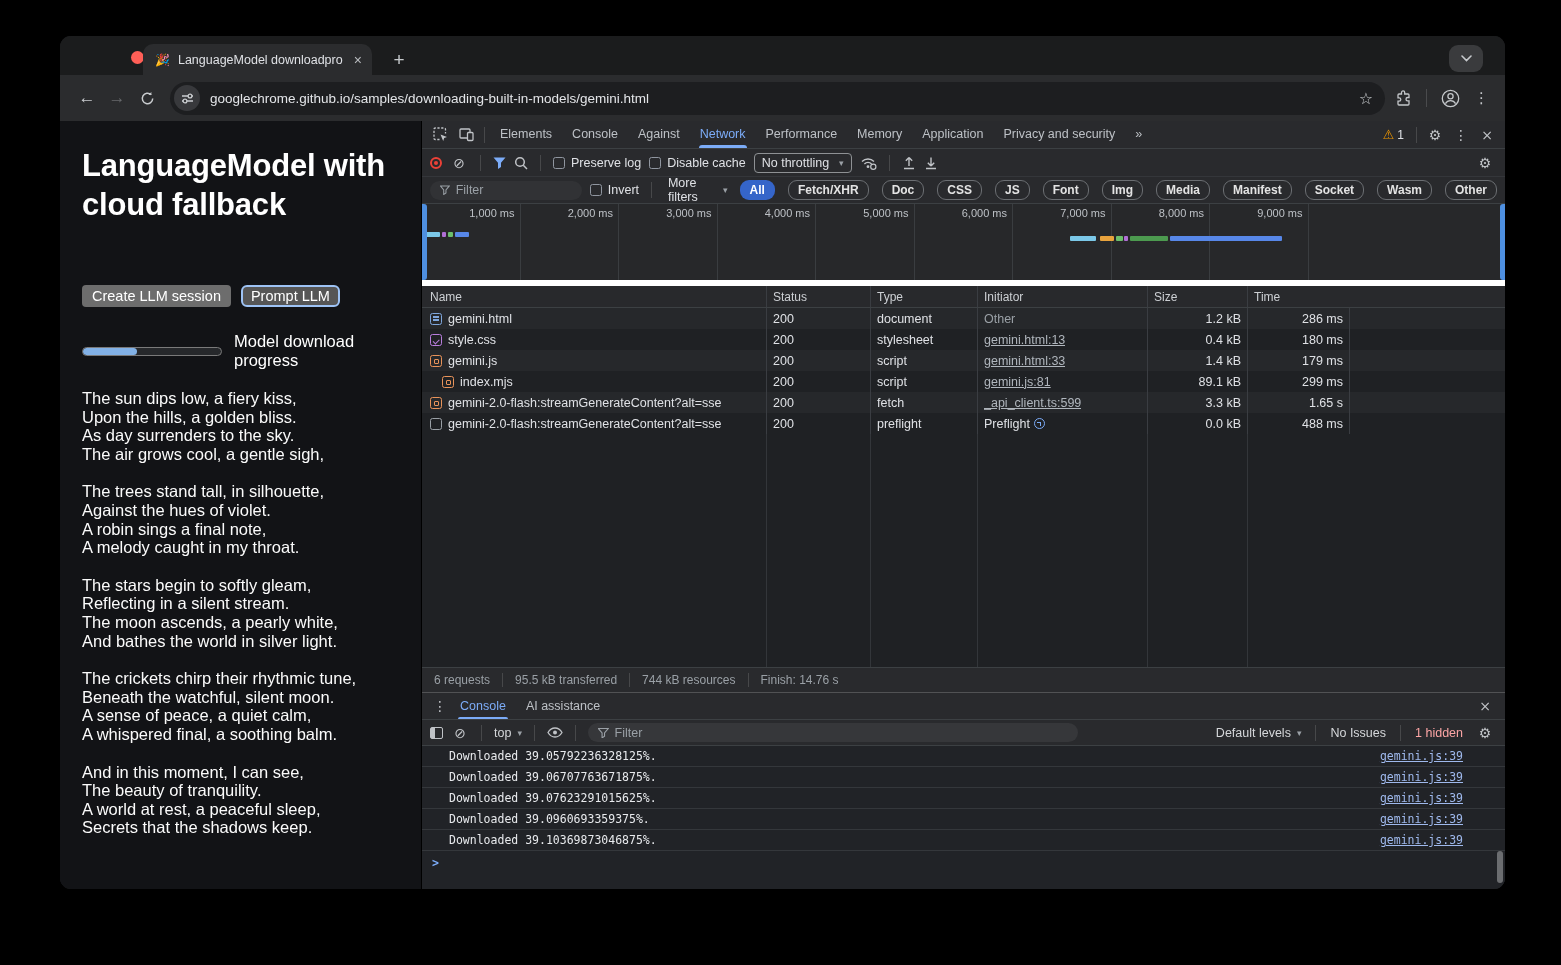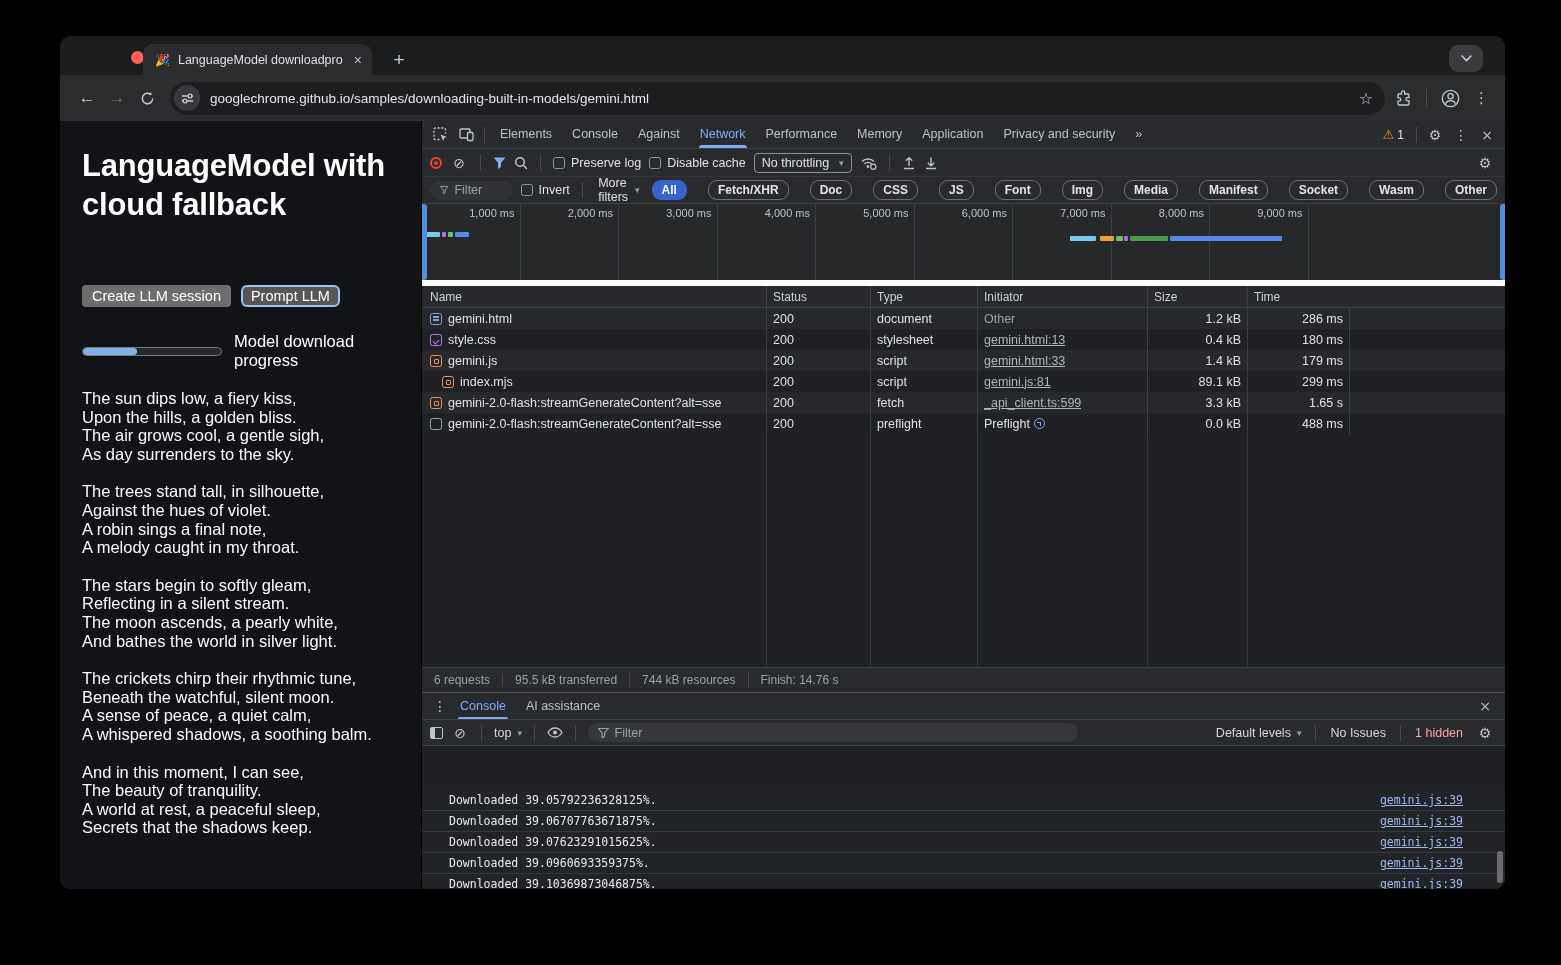--- a/index.html
+++ b/index.html
@@ -89,21 +89,21 @@
 
   .dt-filterrow { height:27px; background:#292a2d; display:flex; align-items:center;
     padding:0 8px; gap:8px; border-bottom:1px solid #3c4043; }
   .fpill { display:flex; align-items:center; gap:6px; background:#313235; border-radius:11px;
     height:19px; padding:0 10px; width:182px; }
   .fpill input { background:transparent; border:none; outline:none; color:#dfe1e5;
     font-size:12.5px; width:100%; font-family:"Liberation Sans",sans-serif; }
   .fpill input::placeholder { color:#9aa0a6; }
   .morefilters { display:flex; gap:7px; align-items:center; color:#dfe1e5; font-size:12.5px;
     padding:0 4px; }
-  .chips { display:flex; gap:21px; align-items:center; }
+  .chips { display:flex; gap:13px; align-items:center; }
   .chip { border:1px solid #6b6e72; border-radius:9px; padding:2px 9px; font-size:12px;
     font-weight:700; color:#e3e3e3; white-space:nowrap; }
   .chip.sel { border-color:transparent; background:#3565c9; color:#fff; }
 
   .dt-overview { position:relative; height:82px; background:#27282a; border-bottom:6px solid #ffffff; overflow:hidden; }
   .ovgrid { position:absolute; inset:0; display:flex; }
   .ovcell { width:98.5px; border-right:1px solid #3a3d40; font-size:11px; color:#bdc1c6;
     text-align:right; padding:3px 5px 0 0; }
   .ovseg { position:absolute; height:5px; border-radius:1px; }
   .ovhandle { position:absolute; top:0; bottom:0; width:5px; background:#4e8fe0; }
@@ -166,21 +166,21 @@
   .cfilter { flex:0 0 490px; display:flex; align-items:center; gap:6px; background:#36373a;
     border-radius:10px; height:19px; padding:0 10px; }
   .cfilter input { background:transparent; border:none; outline:none; color:#dfe1e5;
     font-size:12.5px; width:100%; font-family:"Liberation Sans",sans-serif; }
   .cfilter input::placeholder { color:#9aa0a6; }
   .crt { display:flex; align-items:center; gap:10px; margin-left:auto; }
   .crt .lbl { color:#d5d7da; font-size:12.5px; }
   .crt .dim { color:#fca5a5; }
 
   .console-body { flex:1; background:#212327; position:relative; overflow:hidden;
-    font-family:"DejaVu Sans Mono", monospace; font-size:11.5px;margin-top:44px; }
+    font-family:"DejaVu Sans Mono", monospace; font-size:11.5px; }
   .cmsg { height:21px; display:flex; align-items:center; padding:0 42px 0 27px;
     border-bottom:1px solid #34373b; color:#e8eaed; }
   .cmsg .txt { flex:1; white-space:nowrap; overflow:hidden; }
   .cmsg .src { color:#9fb9ed; text-decoration:underline; }
   .cprompt { height:24px; display:flex; align-items:center; padding:0 10px; color:#7cacf8;
     font-weight:700; }
   .scrollthumb { position:absolute; right:2px; bottom:6px; width:6px; height:32px;
     border-radius:3px; background:#6b6d70; }
 
   svg { display:block; }
@@ -254,43 +254,43 @@
         <div class="progress">
           <div class="fill" style="width: 39%;"></div>
         </div>
         <span class="proglabel">Model download progress</span>
       </div>
       <div class="poem">
         <p>
           </p>
             <div>The sun dips low, a fiery kiss,</div>
           <div>Upon the hills, a golden bliss.</div>
+          <div>As day surrenders to the sky.</div>
           <div>The air grows cool, a gentle sigh,</div>
-          <div>As day surrenders to the sky.</div>
         <p></p>
         <p>
           </p>
             <div>The trees stand tall, in silhouette,</div>
           <div>Against the hues of violet.</div>
           <div>A robin sings a final note,</div>
           <div>A melody caught in my throat.</div>
         <p></p>
         <p>
           </p>
             <div>The stars begin to softly gleam,</div>
           <div>Reflecting in a silent stream.</div>
           <div>The moon ascends, a pearly white,</div>
           <div>And bathes the world in silver light.</div>
         <p></p>
         <p>
           </p>
             <div>The crickets chirp their rhythmic tune,</div>
           <div>Beneath the watchful, silent moon.</div>
           <div>A sense of peace, a quiet calm,</div>
-          <div>A whispered shadows, a soothing balm.</div>
+          <div>A whispered final, a soothing balm.</div>
         <p></p>
         <p>
           </p>
             <div>And in this moment, I can see,</div>
           <div>The beauty of tranquility.</div>
           <div>A world at rest, a peaceful sleep,</div>
           <div>Secrets that the shadows keep.</div>
         <p></p>
       </div>
     </div>

